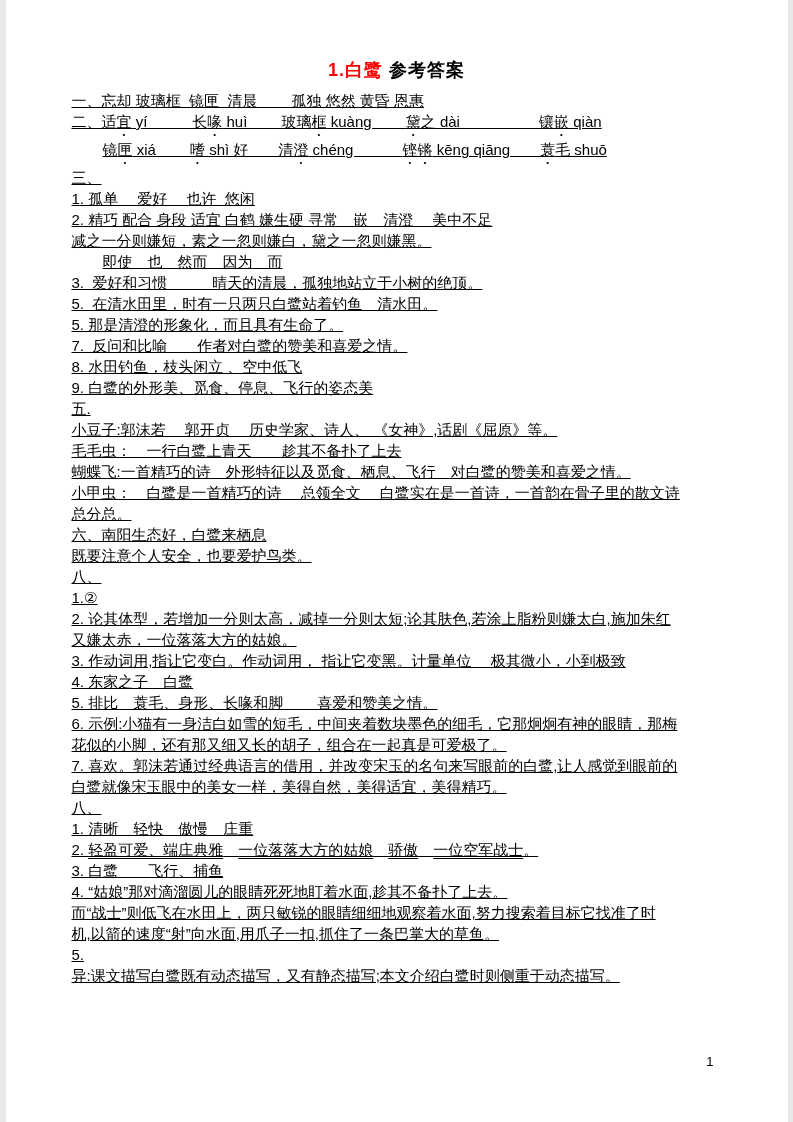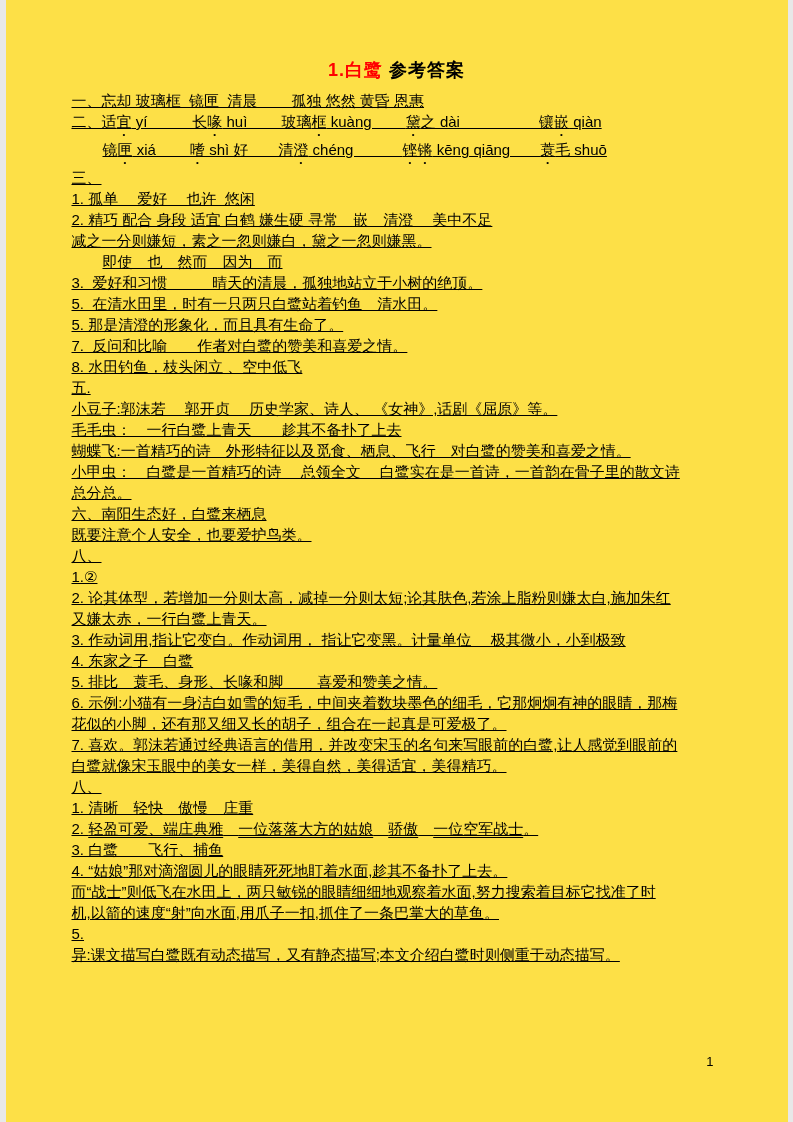--- a/index.html
+++ b/index.html
@@ -1,21 +1,21 @@
 <!DOCTYPE html>
 <html><head>
 <meta charset="utf-8">
 <style>
   html, body { margin: 0; padding: 0; background: #e8e8e8; }
   .page {
     position: relative;
     width: 782px;
     height: 1122px;
     margin: 0 auto;
-    background: #fde047;
+    background: #ffffff;
     font-family: "Liberation Sans", "DejaVu Sans", sans-serif;
     color: #000000;
     overflow: hidden;
   }
   .title {
     position: absolute;
     top: 58px;
     left: 0;
     width: 100%;
     text-align: center;
@@ -65,32 +65,33 @@
       <div class="line"><span>三、</span></div>
       <div class="line"><span>1. 孤单　 爱好　 也许  悠闲</span></div>
       <div class="line"><span>2. 精巧 配合 身段 适宜 白鹤 嫌生硬 寻常　嵌　清澄　 美中不足</span></div>
       <div class="line"><span>减之一分则嫌短，素之一忽则嫌白，黛之一忽则嫌黑。</span></div>
       <div class="line indent"><span>即使　也　然而　因为　而</span></div>
       <div class="line"><span>3.  爱好和习惯　　　晴天的清晨，孤独地站立于小树的绝顶。</span></div>
       <div class="line"><span>5.  在清水田里，时有一只两只白鹭站着钓鱼　清水田。</span></div>
       <div class="line"><span>5. 那是清澄的形象化，而且具有生命了。</span></div>
       <div class="line"><span>7.  反问和比喻　　作者对白鹭的赞美和喜爱之情。</span></div>
       <div class="line"><span>8. 水田钓鱼，枝头闲立 、空中低飞</span></div>
+      <div class="line"><span>9. 白鹭的外形美、觅食、停息、飞行的姿态美</span></div>
       <div class="line"><span>五.</span></div>
       <div class="line"><span>小豆子:郭沫若　 郭开贞　 历史学家、诗人、 《女神》,话剧《屈原》等。</span></div>
       <div class="line"><span>毛毛虫：　一行白鹭上青天　　趁其不备扑了上去</span></div>
       <div class="line"><span>蝴蝶飞:一首精巧的诗　外形特征以及觅食、栖息、飞行　对白鹭的赞美和喜爱之情。</span></div>
       <div class="line"><span>小甲虫：　白鹭是一首精巧的诗　 总领全文　 白鹭实在是一首诗，一首韵在骨子里的散文诗</span></div>
       <div class="line"><span>总分总。</span></div>
       <div class="line"><span>六、南阳生态好，白鹭来栖息</span></div>
       <div class="line"><span>既要注意个人安全，也要爱护鸟类。</span></div>
       <div class="line"><span>八、</span></div>
       <div class="line"><span>1.②</span></div>
       <div class="line"><span>2. 论其体型，若增加一分则太高，减掉一分则太短;论其肤色,若涂上脂粉则嫌太白,施加朱红</span></div>
-      <div class="line"><span>又嫌太赤，一行白鹭上青天。</span></div>
+      <div class="line"><span>又嫌太赤，一位落落大方的姑娘。</span></div>
       <div class="line"><span>3. 作动词用,指让它变白。作动词用， 指让它变黑。计量单位　 极其微小，小到极致</span></div>
       <div class="line"><span>4. 东家之子　白鹭</span></div>
       <div class="line"><span>5. 排比　蓑毛、身形、长喙和脚　　 喜爱和赞美之情。</span></div>
       <div class="line"><span>6. 示例:小猫有一身洁白如雪的短毛，中间夹着数块墨色的细毛，它那炯炯有神的眼睛，那梅</span></div>
       <div class="line"><span>花似的小脚，还有那又细又长的胡子，组合在一起真是可爱极了。</span></div>
       <div class="line"><span>7. 喜欢。郭沫若通过经典语言的借用，并改变宋玉的名句来写眼前的白鹭,让人感觉到眼前的</span></div>
       <div class="line"><span>白鹭就像宋玉眼中的美女一样，美得自然，美得适宜，美得精巧。</span></div>
       <div class="line"><span>八、</span></div>
       <div class="line"><span>1. 清晰　轻快　傲慢　庄重</span></div>
       <div class="line"><span>2. </span><span class="u">轻盈可爱、端庄典雅</span><span>　</span><span class="u">一位落落大方的姑娘</span><span>　</span><span class="u">骄傲</span><span>　</span><span class="u">一位空军战士</span><span>。</span></div>

